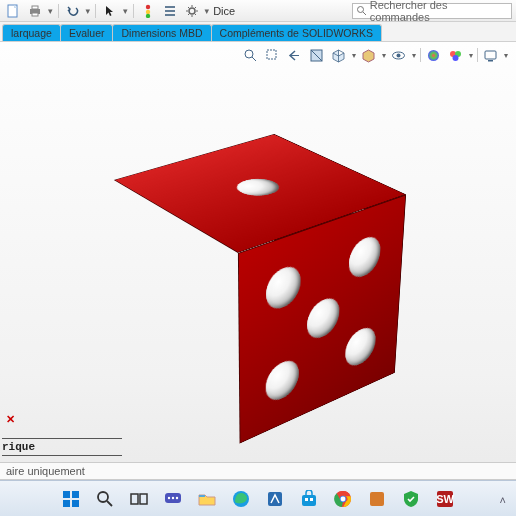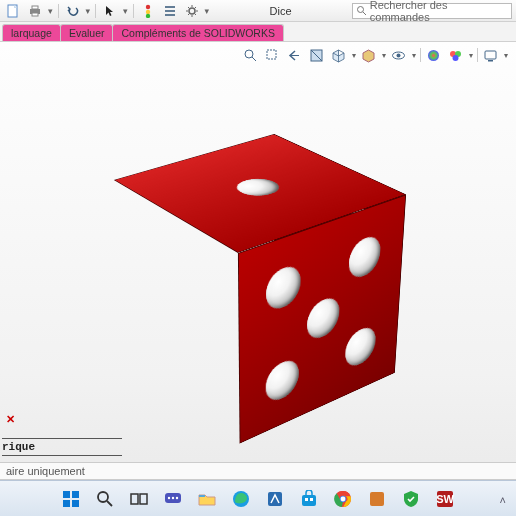--- a/index.html
+++ b/index.html
@@ -2,28 +2,28 @@
 <html><head>
 <meta charset="utf-8">
 <style>
 * { margin: 0; padding: 0; box-sizing: border-box; font-family: "Segoe UI", Tahoma, sans-serif; font-size: 11px; }
 html, body { width: 516px; height: 516px; overflow: hidden; background: #fff; }
 
 .app { width: 100%; height: 100%; display: flex; flex-direction: column; background: #f8f8f8; }
 
 
 .titlebar { height: 22px; background: linear-gradient(#fdfdfd,#ececec); border-bottom: 1px solid #d0d0d0; display: flex; align-items: center; padding: 0 4px; gap: 4px; }
-.title-center { flex: 1; text-align: center; color: #333; }
+.title-center { flex: 1; text-align: left; color: #333; }
 .search-box { width: 160px; height: 16px; border: 1px solid #bbb; background: #fff; display: flex; align-items: center; padding: 0 3px; gap: 3px; color: #666; }
 .tb-btn { width: 18px; height: 18px; display: flex; align-items: center; justify-content: center; border: 1px solid transparent; border-radius: 2px; cursor: pointer; }
 .tb-sep { width: 1px; height: 14px; background: #ccc; margin: 0 1px; }
 
 
 .ribbon-tabs { height: 20px; background: #f3f3f3; display: flex; align-items: flex-end; padding-left: 2px; border-bottom: 1px solid #d0d0d0; }
-.ribbon-tab { padding: 2px 8px; border: 1px solid #c8c8c8; border-bottom: none; background: #ec4899; color: #333; cursor: pointer; margin-right: -1px; font-size: 10.5px; border-radius: 3px 3px 0 0; }
+.ribbon-tab { padding: 2px 8px; border: 1px solid #c8c8c8; border-bottom: none; background: #0ea5e9; color: #333; cursor: pointer; margin-right: -1px; font-size: 10.5px; border-radius: 3px 3px 0 0; }
 
 
 .viewport-wrap { flex: 1; position: relative; background: linear-gradient(#fefefe 0%, #f2f2f2 70%, #e8e8e8 100%); overflow: hidden; }
 .heads-up { position: absolute; top: 4px; right: 8px; display: flex; gap: 4px; align-items: center; }
 .hu-btn { width: 18px; height: 18px; display: flex; align-items: center; justify-content: center; cursor: pointer; border-radius: 2px; }
 .hu-sep { width: 1px; height: 14px; background: #ccc; }
 
 
 .scene { position: absolute; left: 50%; top: 50%; transform: translate(-50%,-50%); perspective: 1200px; }
 .cube { width: 200px; height: 200px; position: relative; transform-style: preserve-3d; transform: rotateX(-28deg) rotateY(38deg); }
@@ -106,20 +106,21 @@
           <circle cx="4.5" cy="4.5" r="3" fill="none" stroke="#777"></circle>
           <path d="M7 7l3 3" stroke="#777"></path>
         </svg>
       <span>Rechercher des commandes</span>
     </div>
   </div>
 
   <div class="ribbon-tabs">
     <div class="ribbon-tab">larquage</div>
     <div class="ribbon-tab">Evaluer</div>
+    <div class="ribbon-tab">Dimensions MBD</div>
     <div class="ribbon-tab">Compléments de SOLIDWORKS</div>
   </div>
 
   <div class="viewport-wrap">
 
     <div class="heads-up">
       <div class="hu-btn">
           <svg width="15" height="15">
             <circle cx="6" cy="6" r="4" fill="none" stroke="#468"></circle>
             <path d="M9 9l4 4" stroke="#468"></path>

